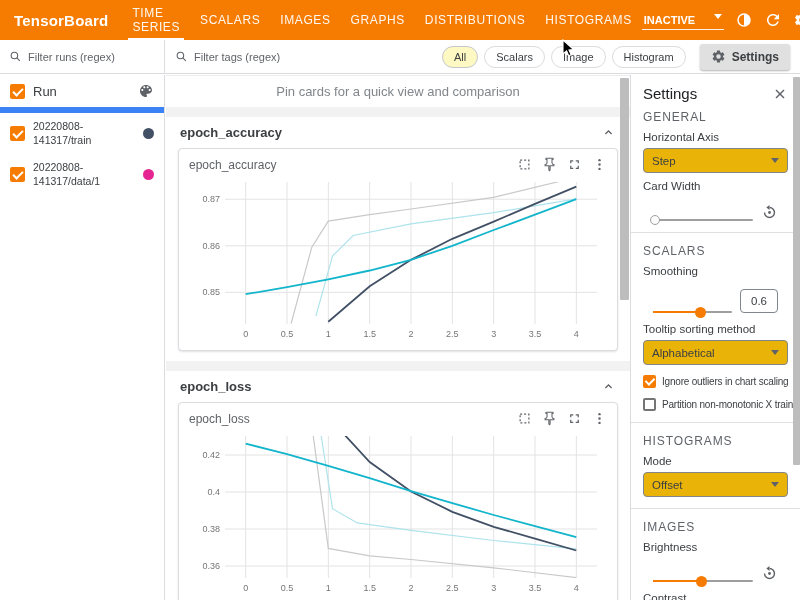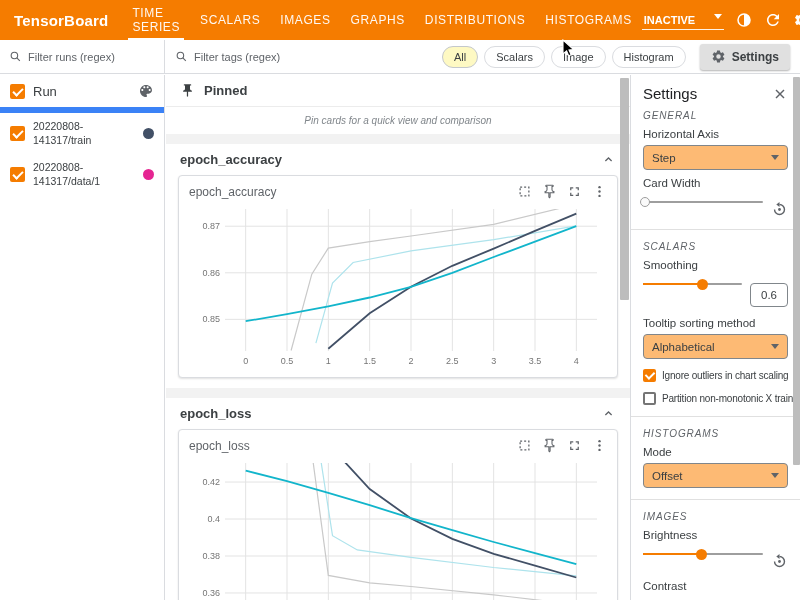--- a/index.html
+++ b/index.html
@@ -40,42 +40,42 @@
   .cb { width:15px; height:15px; border-radius:2px; position:relative; flex:none; cursor:pointer; }
   .cb.on { background:#f57c00; }
   .cb.on::after { content:""; position:absolute; left:5px; top:2px; width:4px; height:8px; border:solid #fff; border-width:0 2px 2px 0; transform:rotate(45deg); }
   .cb.off { border:2px solid #757575; background:#fff; }
 
   
   .main { position:absolute; top:75px; left:166px; right:170px; bottom:0; background:#f2f2f2; overflow:hidden; }
   .pinned-block { background:#fff; margin-bottom:10px; }
   .pinned-head { display:flex; align-items:center; gap:9px; padding:8px 14px; }
   .pinned-title { font-size:13px; font-weight:bold; color:#3c4043; }
-  .pinned-hint { border-top:1px solid #ececec; text-align:center; padding:8px 6px; font-size:10px; color:#80868b; font-style:italic; }
+  .pinned-hint { border-top:1px solid #ececec; text-align:center; padding:8px 6px; font-size:13px; color:#80868b; }
   .section { background:#fff; margin-bottom:10px; padding-bottom:10px; }
   .section-head { display:flex; align-items:center; justify-content:space-between; padding:8px 14px; }
   .section-title { font-size:13px; font-weight:bold; color:#3c4043; }
   .card { margin:0 12px; border:1px solid #dadce0; border-radius:4px; background:#fff; box-shadow:0 1px 2px rgba(0,0,0,.12); }
   .card-head { display:flex; align-items:center; padding:8px 10px 2px; }
   .card-title { font-size:12px; color:#5f6368; flex:1; }
   .card-icons { display:flex; align-items:center; gap:10px; }
   .cicon { width:15px; height:15px; display:block; cursor:pointer; }
   .chart { height:168px; margin:2px 6px 6px; cursor:crosshair; }
 
   .vscroll { position:absolute; width:9px; background:#bdbdbd; border-radius:1px; cursor:pointer; }
 
   
   .panel { position:absolute; top:75px; right:0; bottom:0; width:170px; background:#fff; border-left:1px solid #dadce0; padding:10px 12px; overflow:hidden; }
   .panel-head { display:flex; align-items:center; justify-content:space-between; margin-bottom:8px; }
   .panel-title { font-size:15px; color:#202124; }
-  .sec-label { font-size:10px; color:#5f6368; letter-spacing:.9px; margin:0 0 7px;font-style:italic; }
+  .sec-label { font-size:12px; color:#5f6368; letter-spacing:.9px; margin:0 0 7px; }
   .field-label { font-size:11.5px; color:#3c4043; margin:7px 0 5px; }
-  .select { border:1px solid #80868b; border-radius:4px; height:25px; display:flex; align-items:center; justify-content:space-between; padding:0 8px; font-size:11.5px; color:#3c4043; cursor:pointer; background:#fdba74; }
+  .select { border:1px solid #80868b; border-radius:4px; height:25px; display:flex; align-items:center; justify-content:space-between; padding:0 8px; font-size:11.5px; color:#3c4043; cursor:pointer; background:#eab308; }
   .caret-g { width:0; height:0; border-left:4px solid transparent; border-right:4px solid transparent; border-top:5px solid #5f6368; }
-  .slider-row { display:flex; align-items:flex-start; gap:8px; margin:12px 0 10px; }
+  .slider-row { display:flex; align-items:flex-end; gap:8px; margin:12px 10px 10px; }
   .slider { flex:1; height:2px; background:#9e9e9e; position:relative; border-radius:1px; cursor:pointer; }
   .slider .fill { position:absolute; left:0; top:0; height:2px; background:#f57c00; width:0; }
   .slider .thumb { width:11px; height:11px; border-radius:50%; background:#f57c00; position:absolute; top:-4.5px; left:-5px; }
   .slider.plain .fill { background:transparent; }
   .slider.plain .thumb { background:#fafafa; border:1px solid #9e9e9e; width:10px; height:10px; top:-4px; }
   .value-box { width:38px; height:24px; border:1px solid #80868b; border-radius:4px; font-size:11.5px; display:flex; align-items:center; justify-content:center; color:#3c4043; flex:none; }
   .check-row { display:flex; align-items:center; gap:6px; margin:10px 0; }
   .check-row .cb { width:13px; height:13px; }
   .check-row .cb.on::after { left:4px; top:1px; width:4px; height:7px; }
   .check-label { font-size:10px; letter-spacing:-.2px; color:#3c4043; white-space:nowrap; }
@@ -164,26 +164,20 @@
   </div>
   <div class="run-row">
     <span class="cb on"></span>
     <span class="run-label">20220808-141317/data/1</span>
     <span class="run-dot" style="background: rgb(229, 37, 146);"></span>
   </div>
 </aside>
 
 <main class="main">
   <div class="pinned-block">
-    <div class="pinned-head">
-      <svg width="15" height="15" viewBox="0 0 24 24">
-        <path fill="#3c4043" d="M16 9V4h1c.55 0 1-.45 1-1s-.45-1-1-1H7c-.55 0-1 .45-1 1s.45 1 1 1h1v5c0 1.66-1.34 3-3 3v2h5.97v7l1 1 1-1v-7H19v-2c-1.66 0-3-1.34-3-3z"></path>
-      </svg>
-      <span class="pinned-title">Pinned</span>
-    </div>
     <div class="pinned-hint">Pin cards for a quick view and comparison</div>
   </div>
 
   <section class="section">
     <div class="section-head">
       <span class="section-title">epoch_accuracy</span>
       <svg class="cicon" viewBox="0 0 24 24">
         <path d="M7 14.5l5-5 5 5" fill="none" stroke="#5f6368" stroke-width="2"></path>
       </svg>
     </div>

